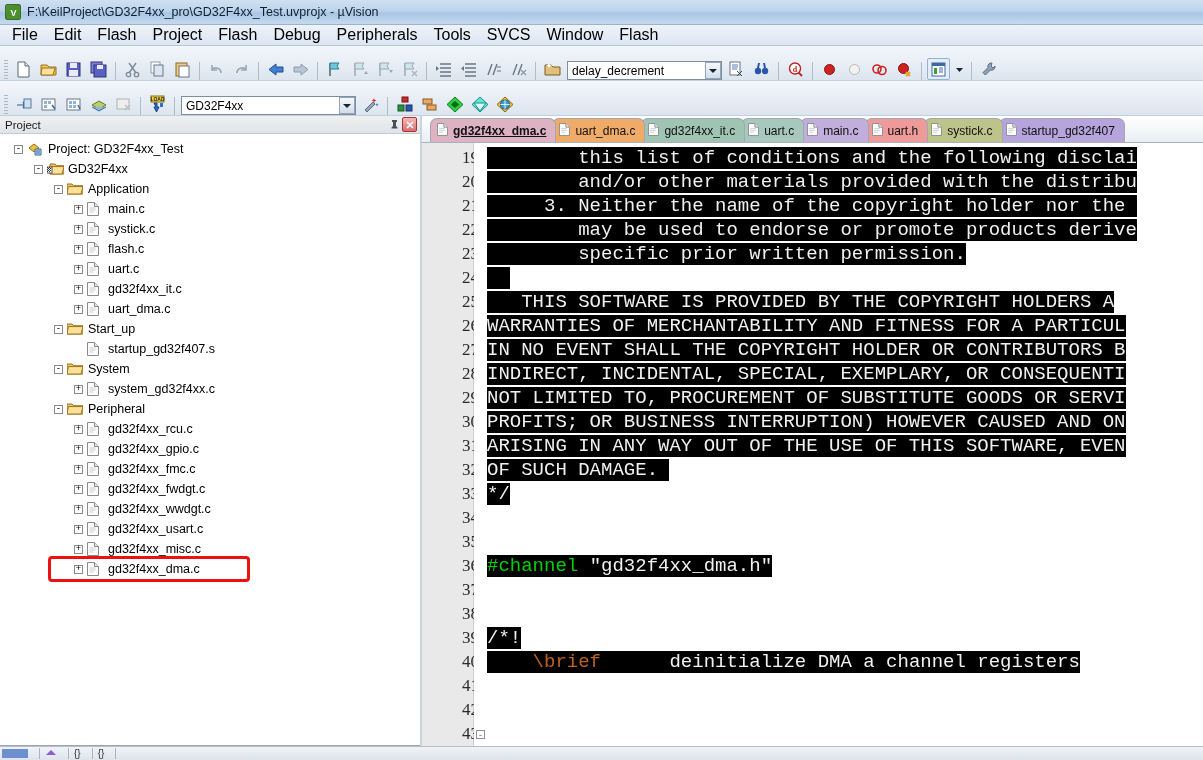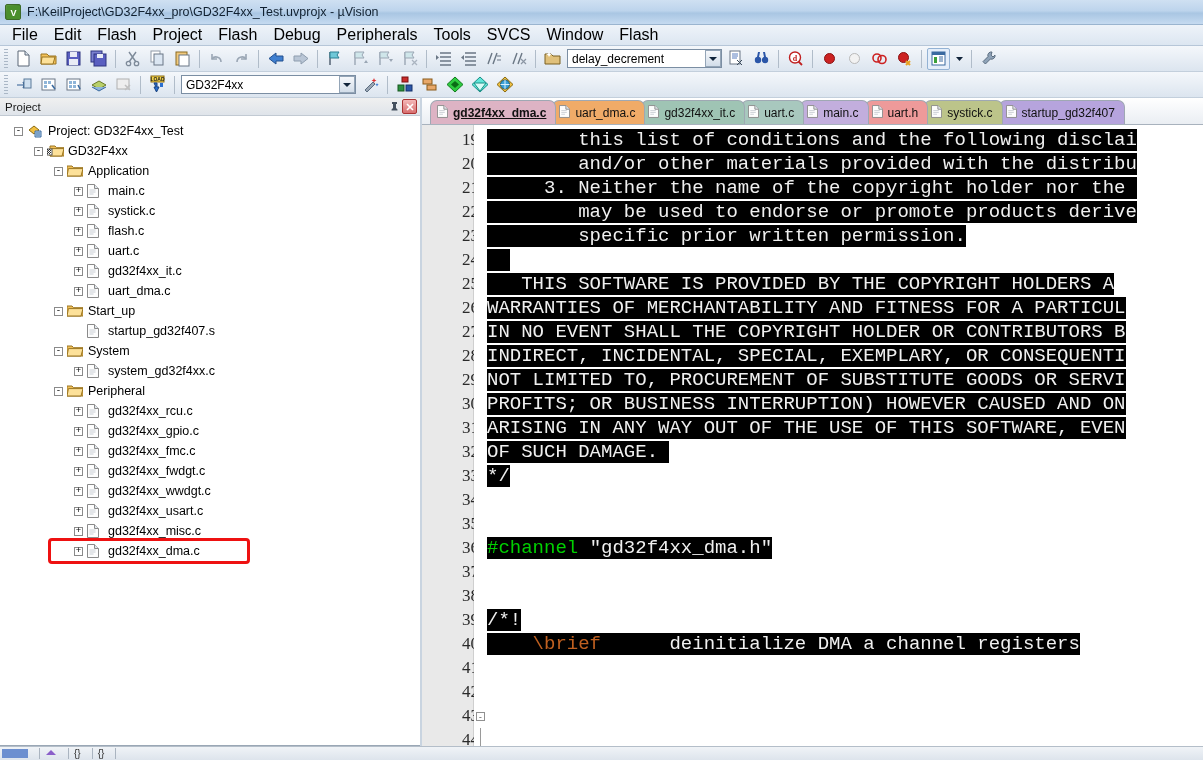--- a/index.html
+++ b/index.html
@@ -60,25 +60,25 @@
   .menu-item {
     padding: 12px 8px;
     font-size: 16px;
     color: #000;
     white-space: nowrap;
     cursor: default;
   }
 
   
   .toolbar {
-    height: 26px;
+    height: 35px;
     background: linear-gradient(to bottom, #f4f7fb, #dce5ef);
     border-bottom: 1px solid #c3cfdc;
     display: flex;
-    align-items: center;
+    align-items: flex-end;
     padding-left: 4px;
     flex: 0 0 auto;
   }
   .grip {
     width: 4px; height: 20px;
     margin-right: 3px;
     background-image: repeating-linear-gradient(to bottom, #aab7c6 0 1px, transparent 1px 3px);
     flex: 0 0 auto;
   }
   .tbtn {

